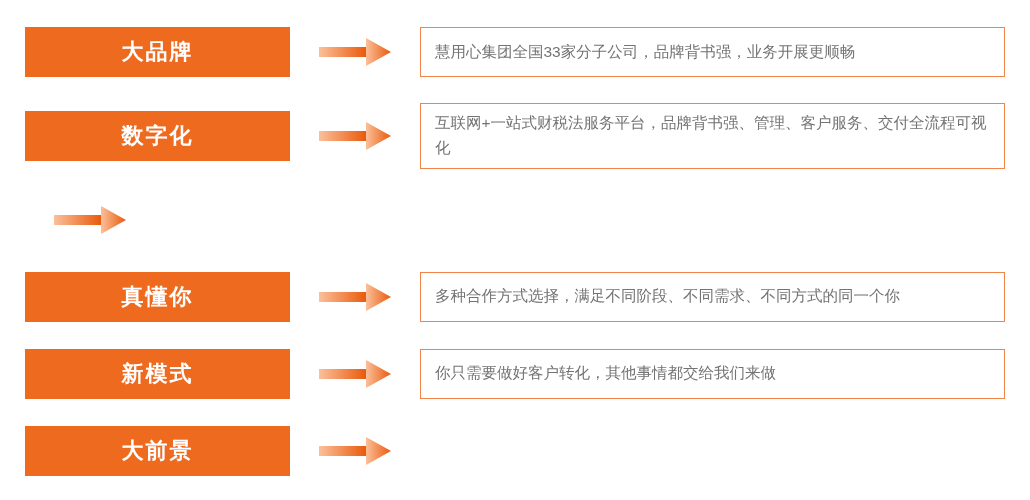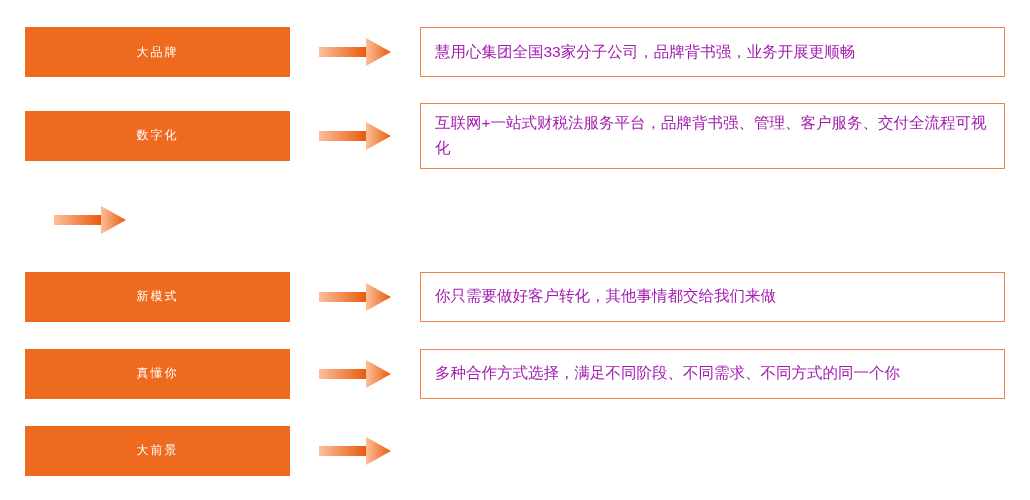--- a/index.html
+++ b/index.html
@@ -31,42 +31,42 @@
     width: 265px;
     min-height: 50px;
     background: var(--accent);
     display: flex;
     align-items: center;
     justify-content: center;
     flex-shrink: 0;
   }
   .label-box .label-text {
     color: #ffffff;
-    font-size: 12px;
-    font-weight: normal;
+    font-size: 22px;
+    font-weight: bold;
     letter-spacing: 2px;
   }
   .arrow-wrap {
     width: 130px;
     flex-shrink: 0;
     display: flex;
     align-items: center;
     justify-content: center;
   }
   .desc-box {
     flex: 1;
     min-height: 50px;
     border: 1px solid var(--border);
     box-sizing: border-box;
     display: flex;
     align-items: center;
     padding: 7px 14px;
   }
   .desc-box .desc-text {
-    color: #a21caf;
+    color: #737373;
     font-size: 15.5px;
     line-height: 1.6;
   }
   .defs-holder {
     position: absolute;
     width: 0;
     height: 0;
     overflow: hidden;
   }
 </style>
@@ -120,45 +120,45 @@
       <div class="arrow-wrap">
         <svg width="72" height="30" viewBox="0 0 72 30">
           <rect x="0" y="10" width="47" height="10" fill="url(#arrowGrad)"></rect>
           <polygon points="47,1 47,29 72,15" fill="url(#arrowGrad)"></polygon>
         </svg>
       </div>
     </div>
 
     <div class="feature-row">
       <div class="label-box">
+        <span class="label-text">真懂你</span>
+      </div>
+      <div class="arrow-wrap">
+        <svg width="72" height="30" viewBox="0 0 72 30">
+          <rect x="0" y="10" width="47" height="10" fill="url(#arrowGrad)"></rect>
+          <polygon points="47,1 47,29 72,15" fill="url(#arrowGrad)"></polygon>
+        </svg>
+      </div>
+      <div class="desc-box">
+        <span class="desc-text">多种合作方式选择，满足不同阶段、不同需求、不同方式的同一个你</span>
+      </div>
+    </div>
+
+    <div class="feature-row">
+      <div class="label-box">
         <span class="label-text">新模式</span>
       </div>
       <div class="arrow-wrap">
         <svg width="72" height="30" viewBox="0 0 72 30">
           <rect x="0" y="10" width="47" height="10" fill="url(#arrowGrad)"></rect>
           <polygon points="47,1 47,29 72,15" fill="url(#arrowGrad)"></polygon>
         </svg>
       </div>
       <div class="desc-box">
         <span class="desc-text">你只需要做好客户转化，其他事情都交给我们来做</span>
-      </div>
-    </div>
-
-    <div class="feature-row">
-      <div class="label-box">
-        <span class="label-text">真懂你</span>
-      </div>
-      <div class="arrow-wrap">
-        <svg width="72" height="30" viewBox="0 0 72 30">
-          <rect x="0" y="10" width="47" height="10" fill="url(#arrowGrad)"></rect>
-          <polygon points="47,1 47,29 72,15" fill="url(#arrowGrad)"></polygon>
-        </svg>
-      </div>
-      <div class="desc-box">
-        <span class="desc-text">多种合作方式选择，满足不同阶段、不同需求、不同方式的同一个你</span>
       </div>
     </div>
 
     <div class="feature-row">
       <div class="label-box">
         <span class="label-text">大前景</span>
       </div>
       <div class="arrow-wrap">
         <svg width="72" height="30" viewBox="0 0 72 30">
           <rect x="0" y="10" width="47" height="10" fill="url(#arrowGrad)"></rect>

